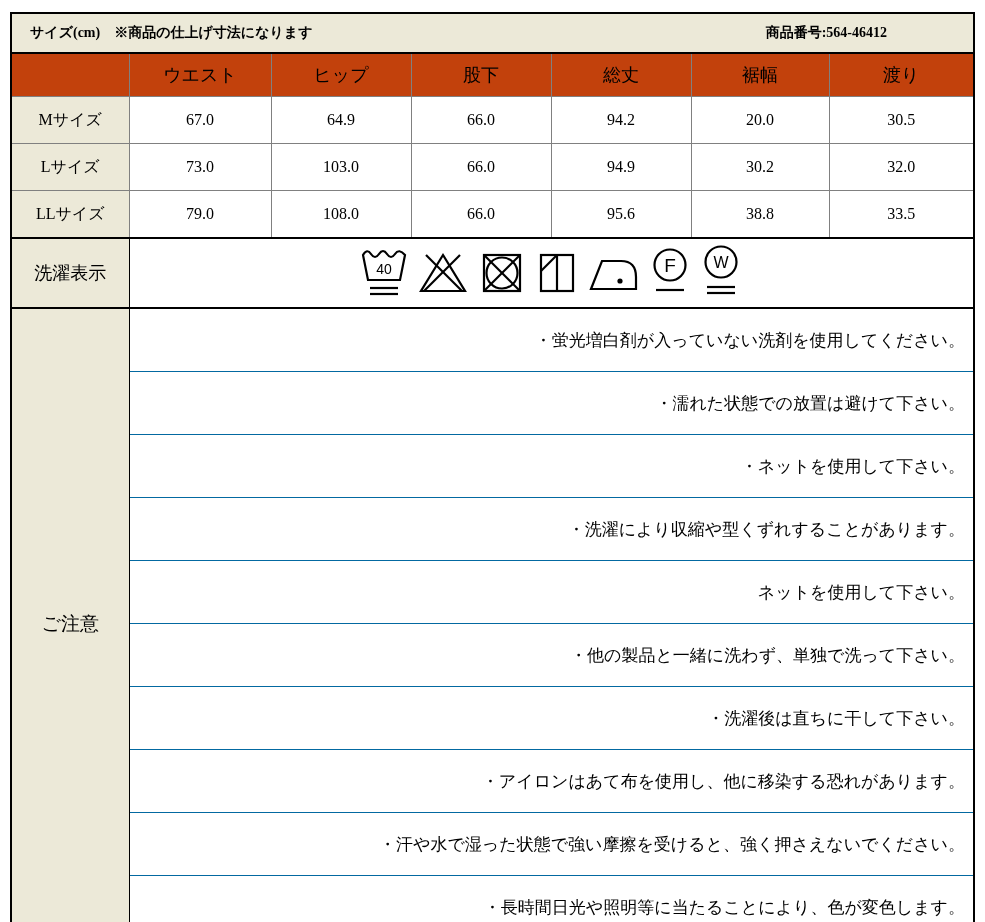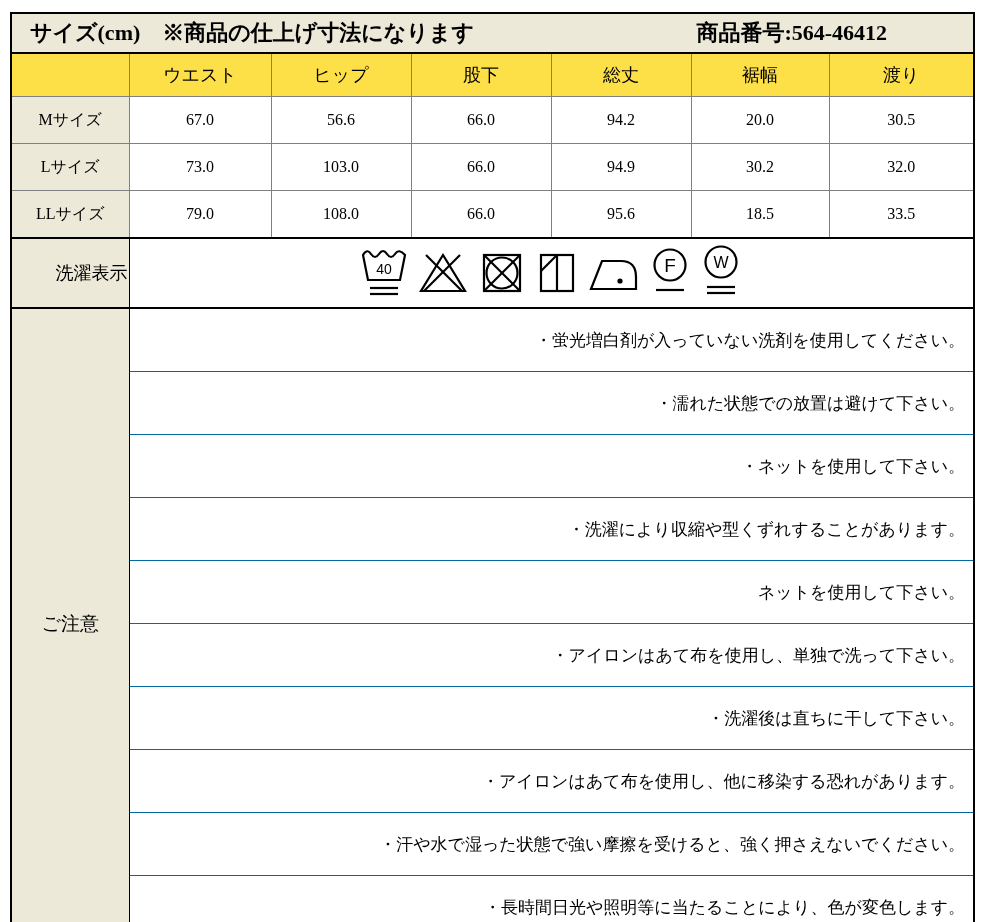--- a/index.html
+++ b/index.html
@@ -15,48 +15,48 @@
     width:963px;
     border:2px solid #000;
     border-bottom-width:3px;
   }
   
   td.topbar{
     background:#ece9d8;
     border-bottom:2px solid #000;
     height:38px;
     font-weight:bold;
-    font-size:22px;
+    font-size:14px;
     padding:0;
   }
   .topbar-inner{
     display:flex;justify-content:space-between;align-items:center;
     padding:0 86px 0 18px;white-space:nowrap;
   }
   
   tr.head-row th{
-    background:#fde047;
+    background:#c2410c;
     border:1px solid #808080;
     height:40px;
     font-weight:normal;
     font-size:18px;
     text-align:center;
   }
   
   tr.size-row td{
     border:1px solid #808080;
     height:44px;
     text-align:center;
     font-size:16px;
     background:#fff;
   }
   td.rowlabel{
     background:#ece9d8 !important;
     font-size:18px;
-    text-align:right;
+    text-align:center;
   }
   
   tr.care-row td{
     border-top:2px solid #000;
     border-bottom:2px solid #000;
     height:66px;
     background:#fff;
   }
   td.care-label{border-right:1px solid #000;}
   .icons{
@@ -114,21 +114,21 @@
         <th>ヒップ</th>
         <th>股下</th>
         <th>総丈</th>
         <th>裾幅</th>
         <th>渡り</th>
       </tr>
 
       <tr class="size-row">
         <td class="rowlabel">Mサイズ</td>
         <td>67.0</td>
-        <td>56.6</td>
+        <td>64.9</td>
         <td>66.0</td>
         <td>94.2</td>
         <td>20.0</td>
         <td>30.5</td>
       </tr>
 
       <tr class="size-row">
         <td class="rowlabel">Lサイズ</td>
         <td>73.0</td>
         <td>103.0</td>
@@ -137,21 +137,21 @@
         <td>30.2</td>
         <td>32.0</td>
       </tr>
 
       <tr class="size-row">
         <td class="rowlabel">LLサイズ</td>
         <td>79.0</td>
         <td>108.0</td>
         <td>66.0</td>
         <td>95.6</td>
-        <td>18.5</td>
+        <td>38.8</td>
         <td>33.5</td>
       </tr>
 
       <tr class="care-row">
         <td class="rowlabel care-label">洗濯表示</td>
         <td colspan="6">
           <div class="icons">
             <svg width="46" height="58" viewBox="0 0 46 58">
               <path d="M2,11 Q6,4 10,10 Q14,16 18,10 Q22,4 26,10 Q30,16 34,10 Q38,4 44,11 L39,36 L7,36 Z"></path>
               <text x="23" y="30" font-size="14" text-anchor="middle">40</text>
@@ -203,21 +203,21 @@
       <tr class="note-row">
           <td class="note" colspan="6">・ネットを使用して下さい。</td>
         </tr>
       <tr class="note-row">
           <td class="note" colspan="6">・洗濯により収縮や型くずれすることがあります。</td>
         </tr>
       <tr class="note-row">
           <td class="note" colspan="6">　ネットを使用して下さい。</td>
         </tr>
       <tr class="note-row">
-          <td class="note" colspan="6">・アイロンはあて布を使用し、単独で洗って下さい。</td>
+          <td class="note" colspan="6">・他の製品と一緒に洗わず、単独で洗って下さい。</td>
         </tr>
       <tr class="note-row">
           <td class="note" colspan="6">・洗濯後は直ちに干して下さい。</td>
         </tr>
       <tr class="note-row">
           <td class="note" colspan="6">・アイロンはあて布を使用し、他に移染する恐れがあります。</td>
         </tr>
       <tr class="note-row">
           <td class="note" colspan="6">・汗や水で湿った状態で強い摩擦を受けると、強く押さえないでください。</td>
         </tr>

